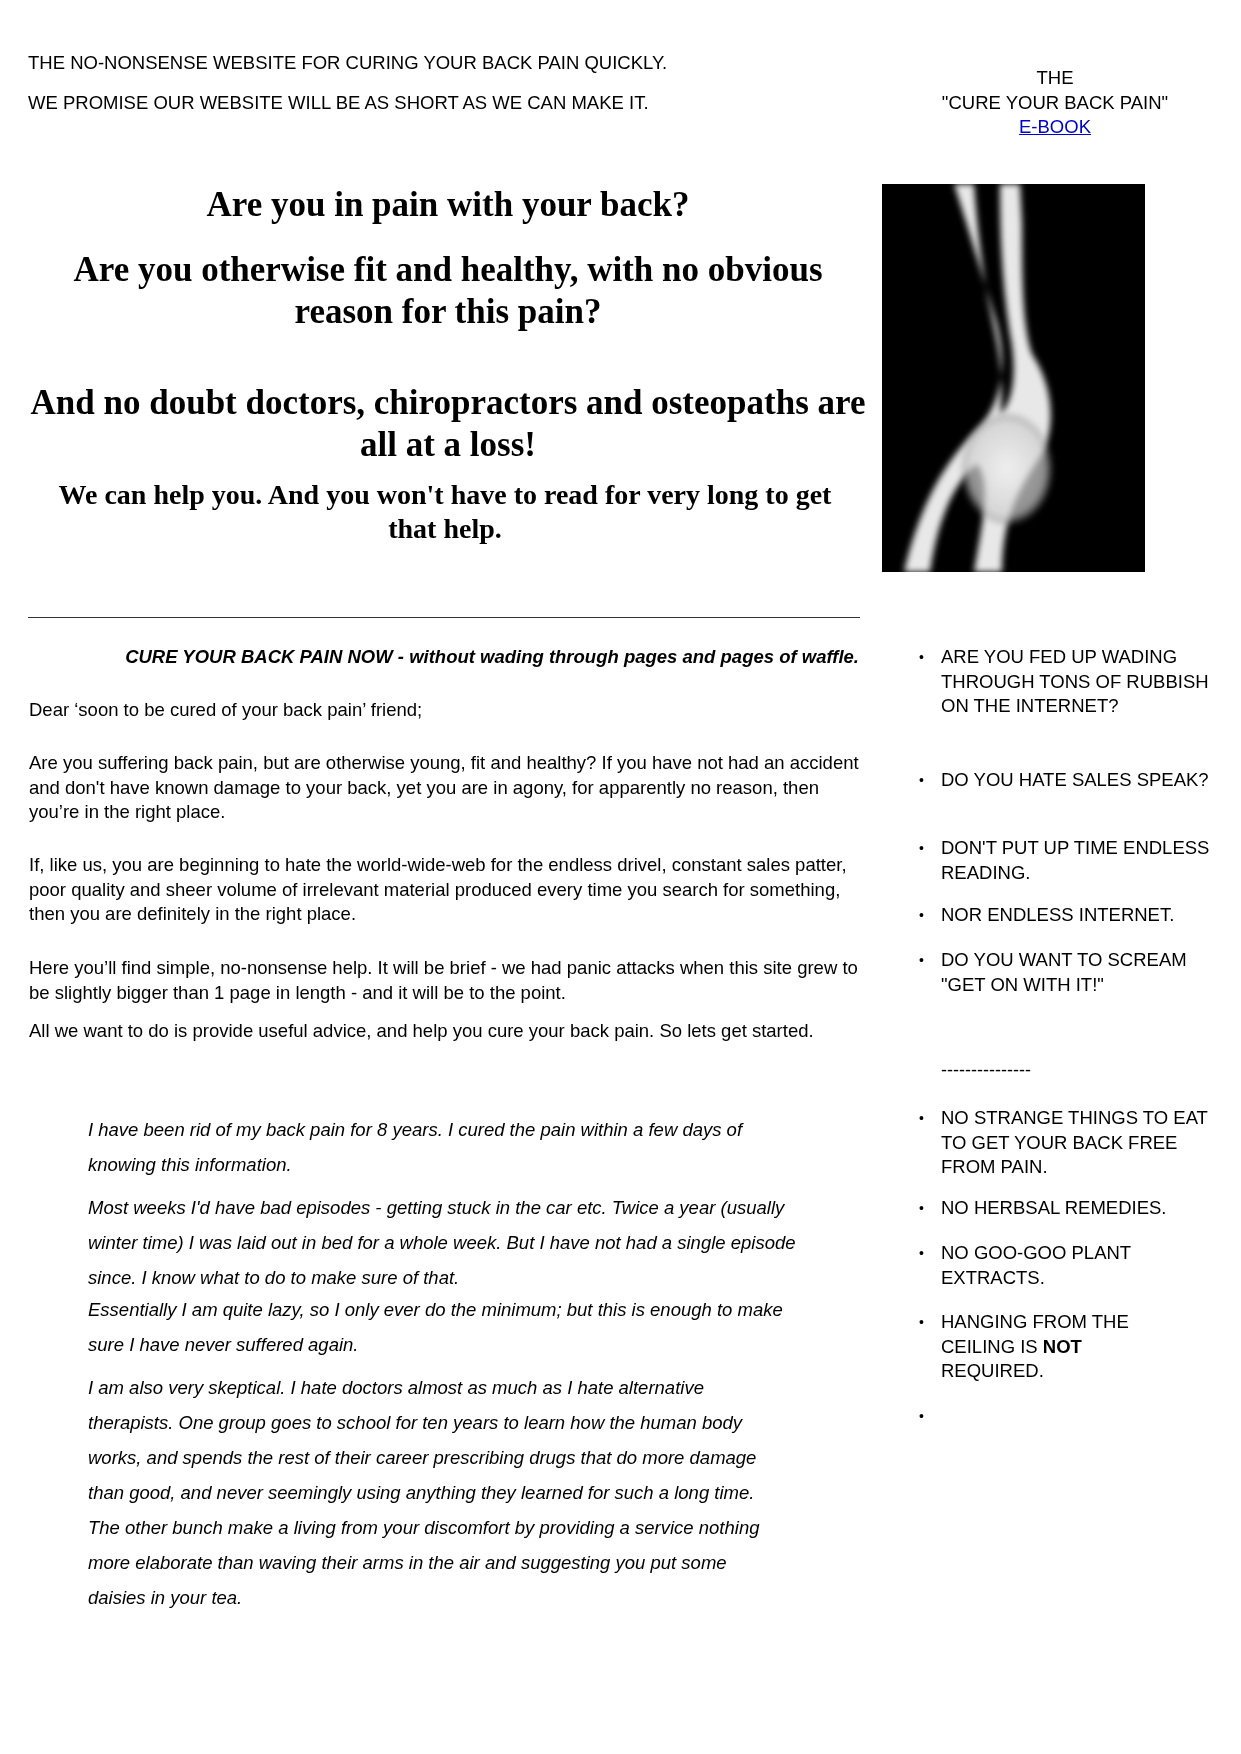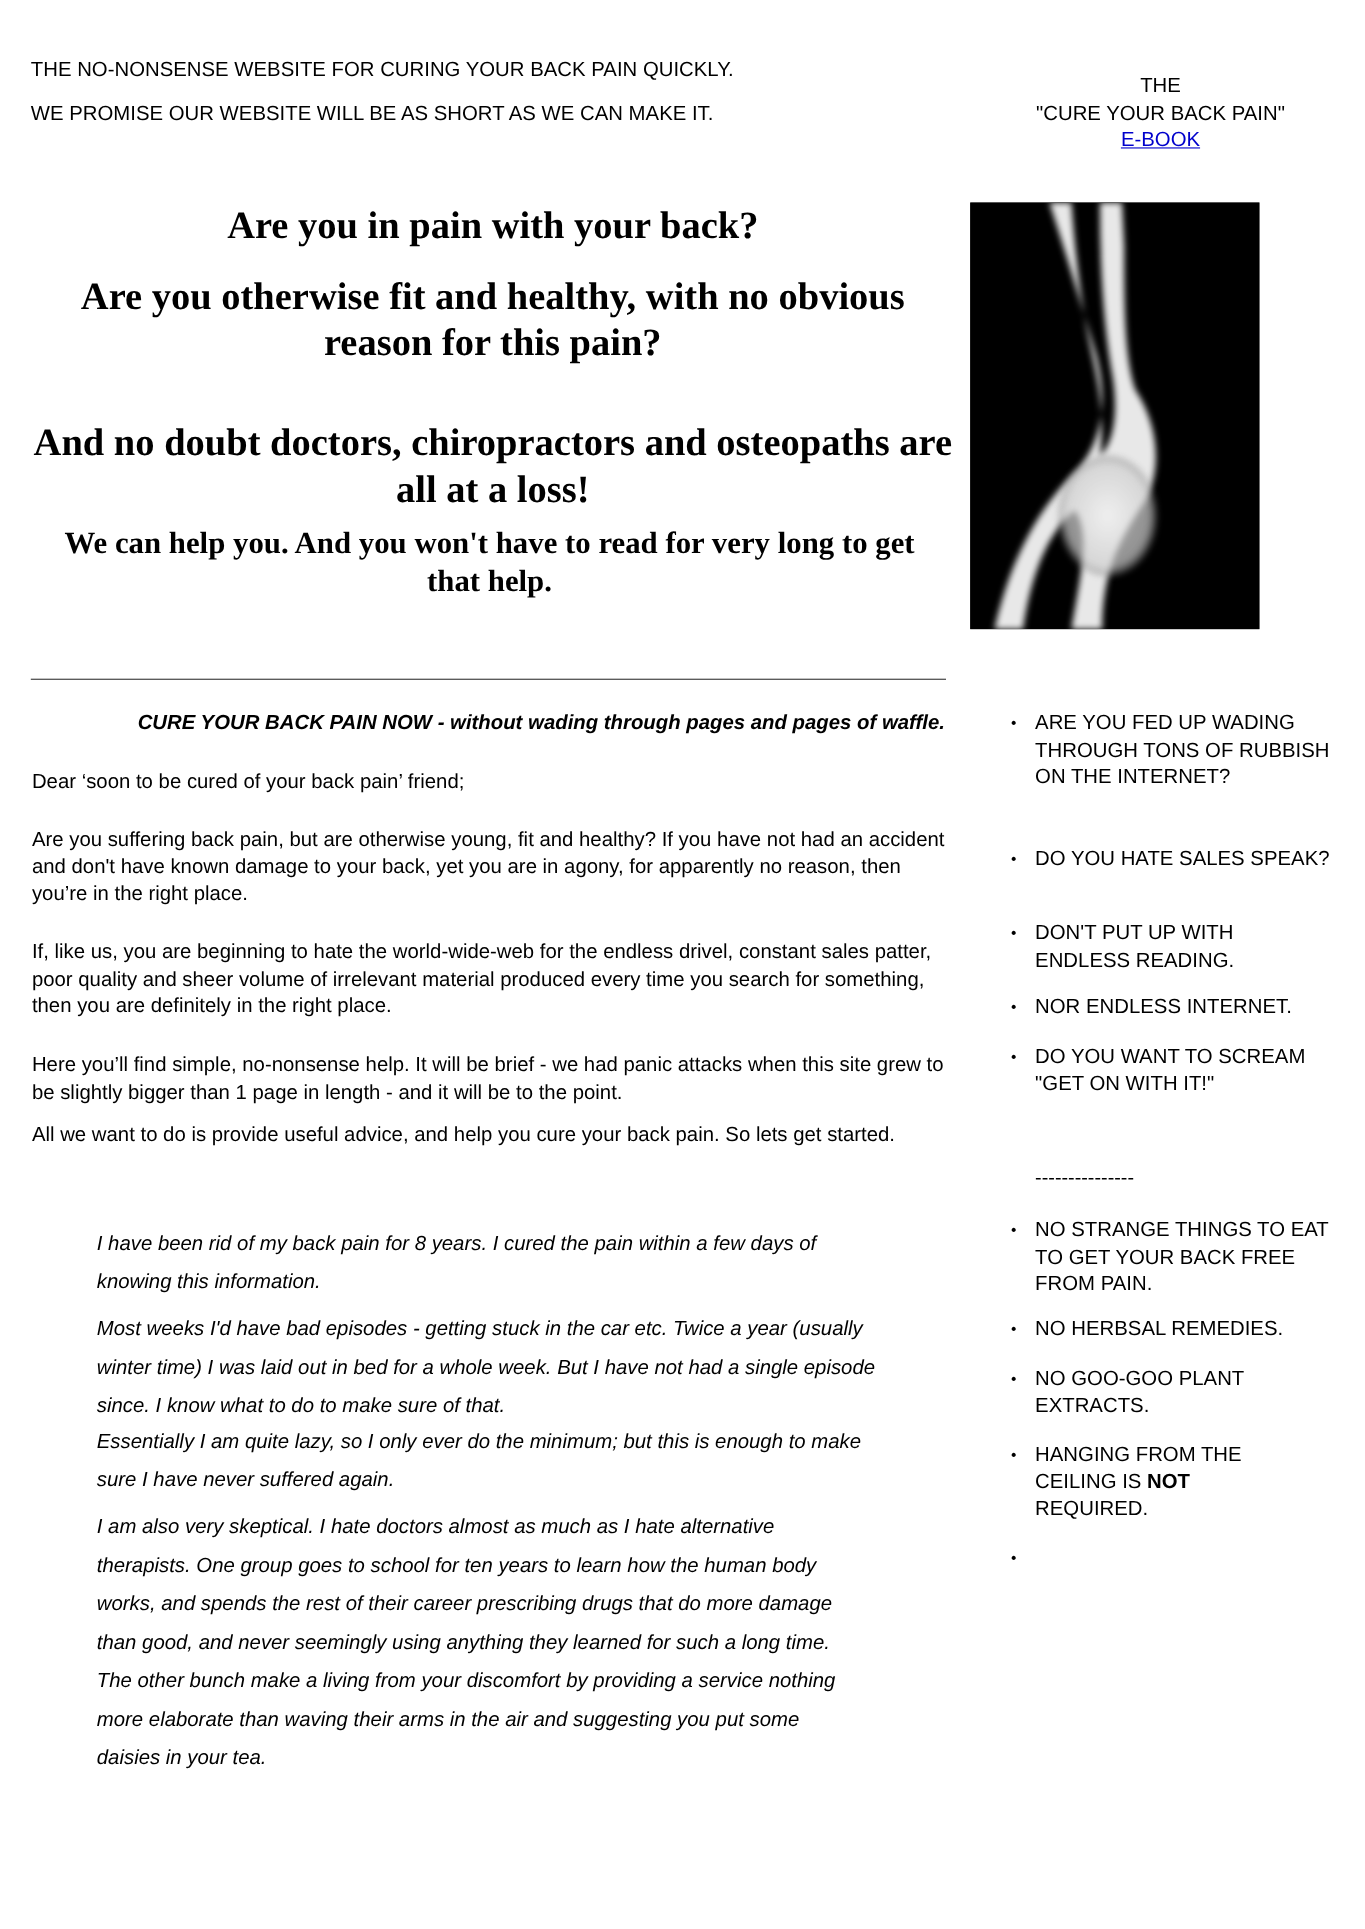--- a/index.html
+++ b/index.html
@@ -106,21 +106,21 @@
   <div class="side-item" style="top:645px;">
     <span class="bullet">•</span>
     <span>ARE YOU FED UP WADING THROUGH TONS OF RUBBISH ON THE INTERNET?</span>
   </div>
   <div class="side-item" style="top:768px;">
     <span class="bullet">•</span>
     <span>DO YOU HATE SALES SPEAK?</span>
   </div>
   <div class="side-item" style="top:836px;">
     <span class="bullet">•</span>
-    <span>DON'T PUT UP WITH ENDLESS READING.</span>
+    <span>DON'T PUT UP TIME ENDLESS READING.</span>
   </div>
   <div class="side-item" style="top:903px;">
     <span class="bullet">•</span>
     <span>NOR ENDLESS INTERNET.</span>
   </div>
   <div class="side-item" style="top:948px; width:290px;">
     <span class="bullet">•</span>
     <span>DO YOU WANT TO SCREAM "GET ON WITH IT!"</span>
   </div>
 

